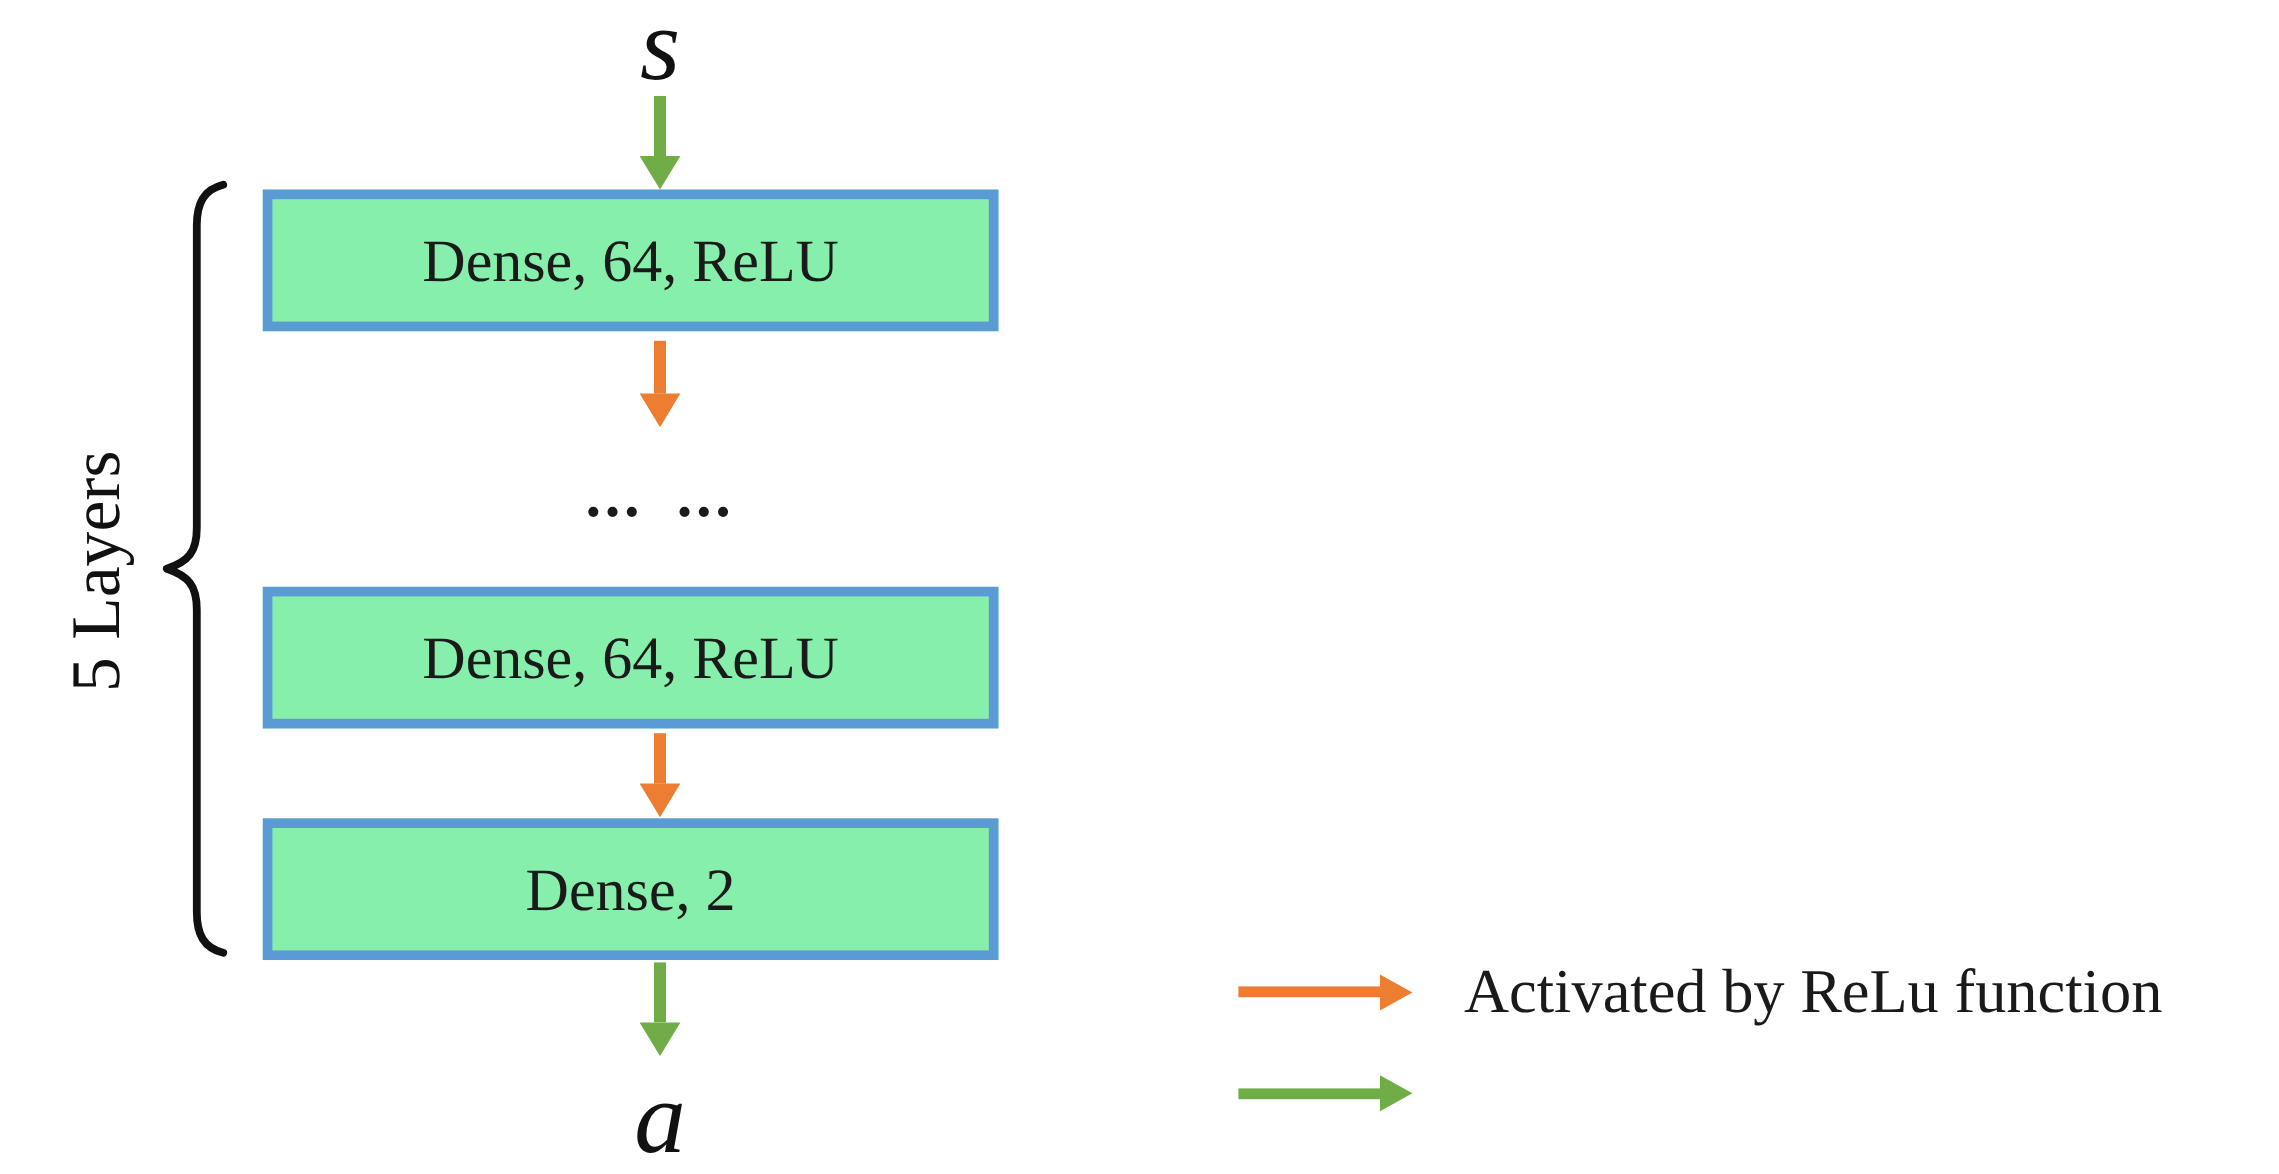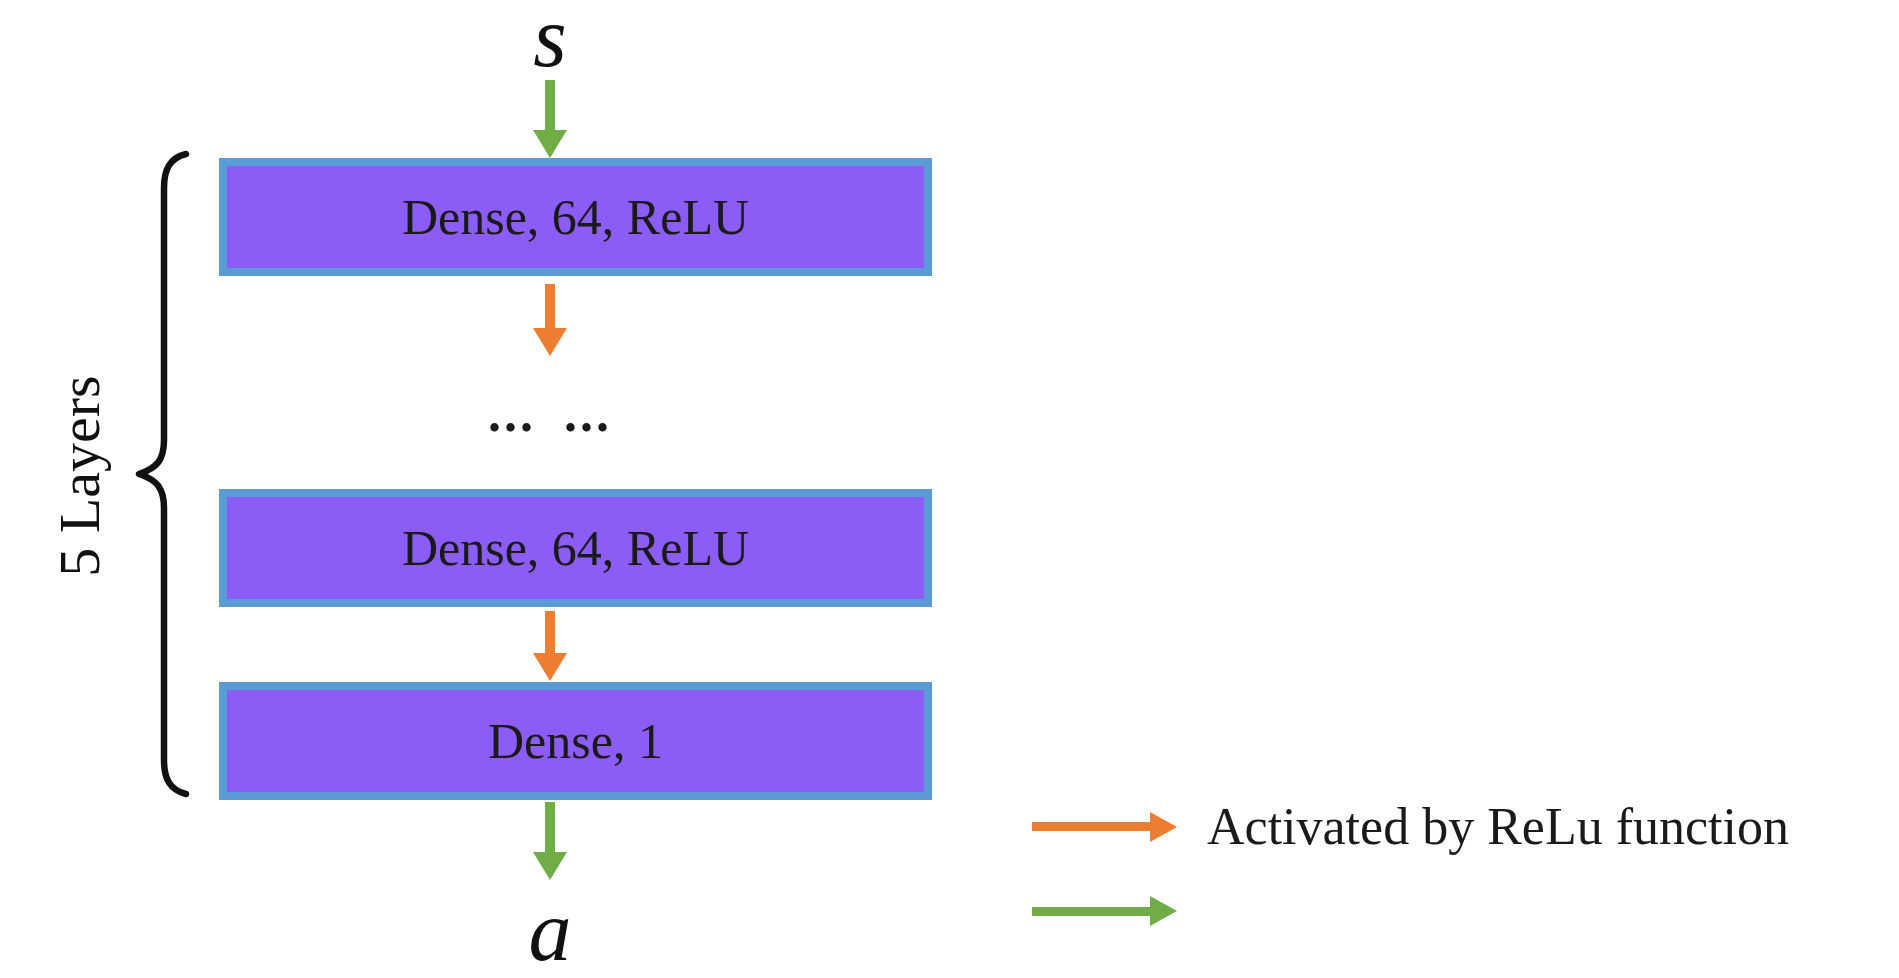--- a/index.html
+++ b/index.html
@@ -11,25 +11,25 @@
     font-family: "Liberation Serif", "DejaVu Serif", serif;
     color: #1a1a1a;
     overflow: hidden;
   }
   .abs { position: absolute; }
 
   
   .layer-box {
     position: absolute;
     left: 219px;
-    width: 713px;
+    width: 613px;
     height: 118px;
     box-sizing: border-box;
     border: 8px solid #5B9BD5;
-    background: #8b5cf6;
+    background: #86efac;
     display: flex;
     align-items: center;
     justify-content: center;
     font-size: 50px;
     color: #1a1a1a;
   }
 
   
   .arrow-v {
     position: absolute;
@@ -106,21 +106,21 @@
     color: #111111;
     white-space: nowrap;
   }
 
   
   .legend-row {
     position: absolute;
     left: 1032px;
     display: flex;
     align-items: center;
-    gap: 30px;
+    gap: 43px;
   }
   .legend-label {
     font-size: 52px;
     line-height: 1.15;
     color: #1a1a1a;
     white-space: nowrap;
   }
 </style>
 </head>
 <body>
@@ -148,21 +148,21 @@
   <div class="layer-box" style="top: 489px;">
     <span>Dense, 64, ReLU</span>
   </div>
 
   <div class="arrow-v orange abs" style="left: 533px; top: 611px; height: 70px;">
     <div class="shaft"></div>
     <div class="head"></div>
   </div>
 
   <div class="layer-box" style="top: 682px;">
-    <span>Dense, 1</span>
+    <span>Dense, 2</span>
   </div>
 
   <div class="arrow-v green abs" style="left: 533px; top: 802px; height: 78px;">
     <div class="shaft"></div>
     <div class="head"></div>
   </div>
 
   <div class="io-label" style="top: 888px;">a</div>
 
   <svg class="brace-svg" width="72" height="652" viewBox="0 0 72 652">

